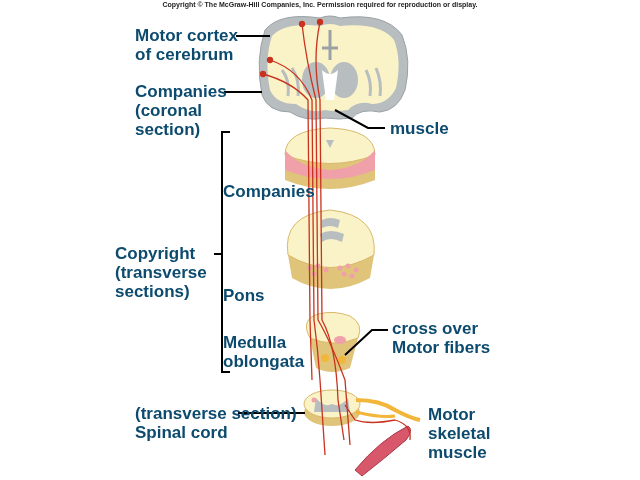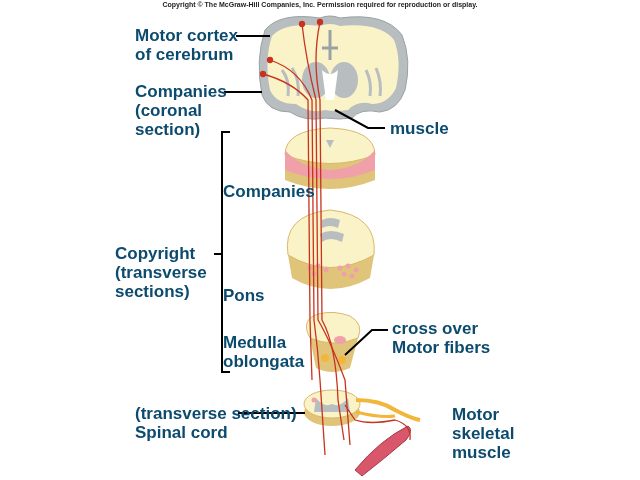--- a/index.html
+++ b/index.html
@@ -118,17 +118,17 @@
   <div>oblongata</div>
 </div>
 <div class="lbl" style="left:392px;top:319px">
   <div>cross over</div>
   <div>Motor fibers</div>
 </div>
 <div class="lbl" style="left:135px;top:404px">
   <div>(transverse section)</div>
   <div>Spinal cord</div>
 </div>
-<div class="lbl" style="left:452px;top:405px">
+<div class="lbl" style="left:428px;top:405px">
   <div>Motor</div>
   <div>skeletal</div>
   <div>muscle</div>
 </div>
 
 </body></html>

